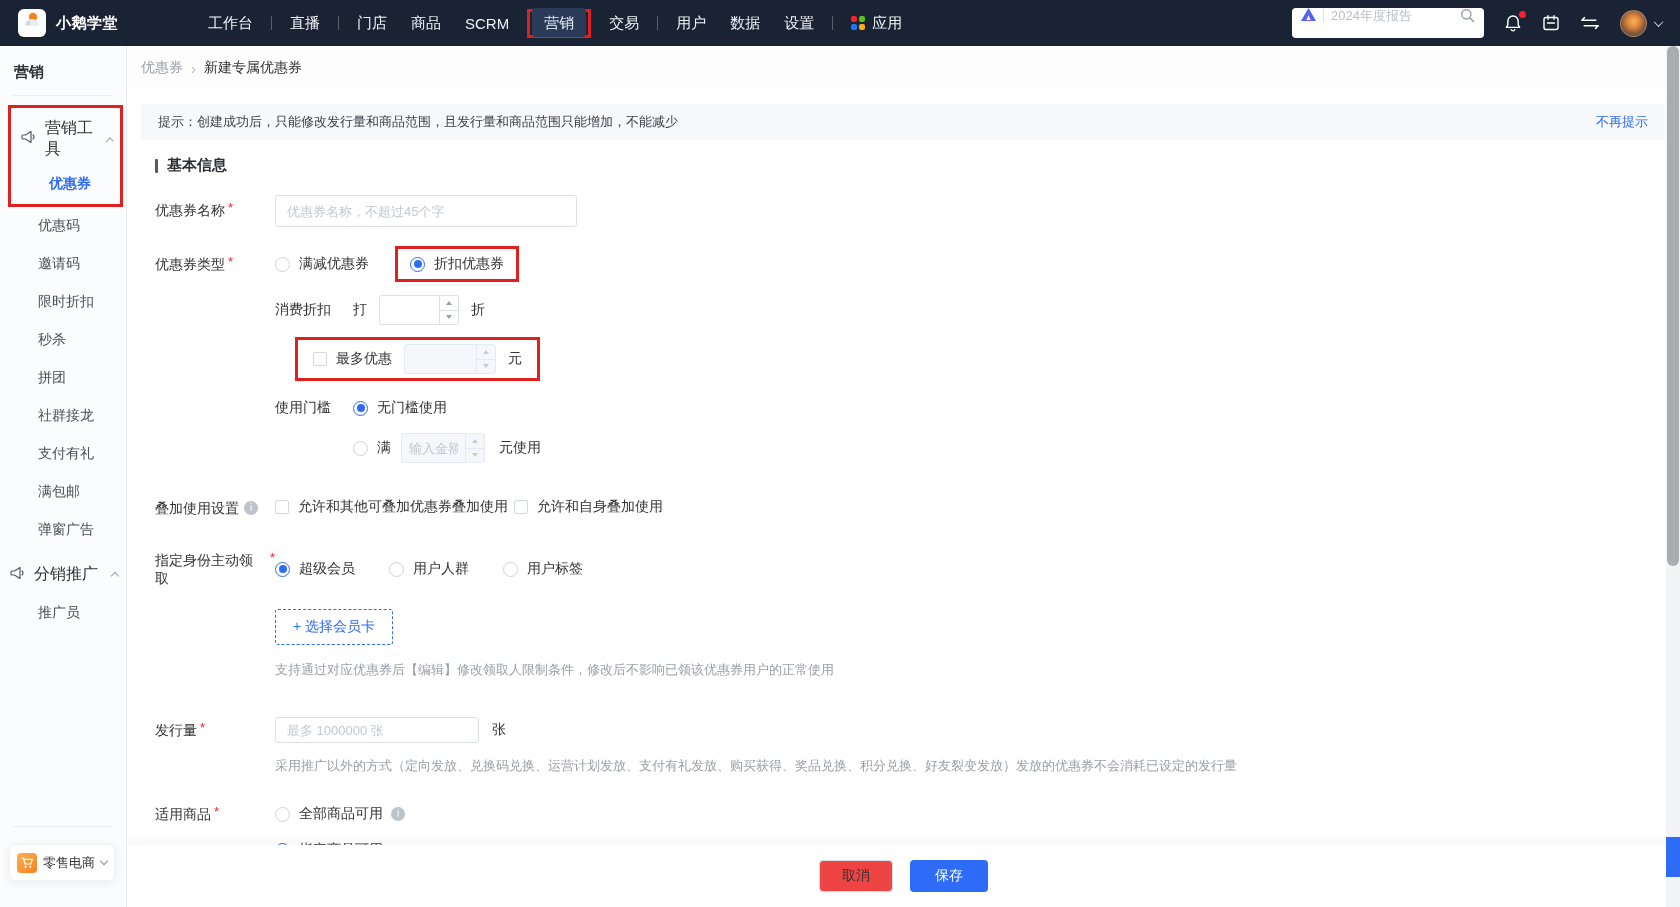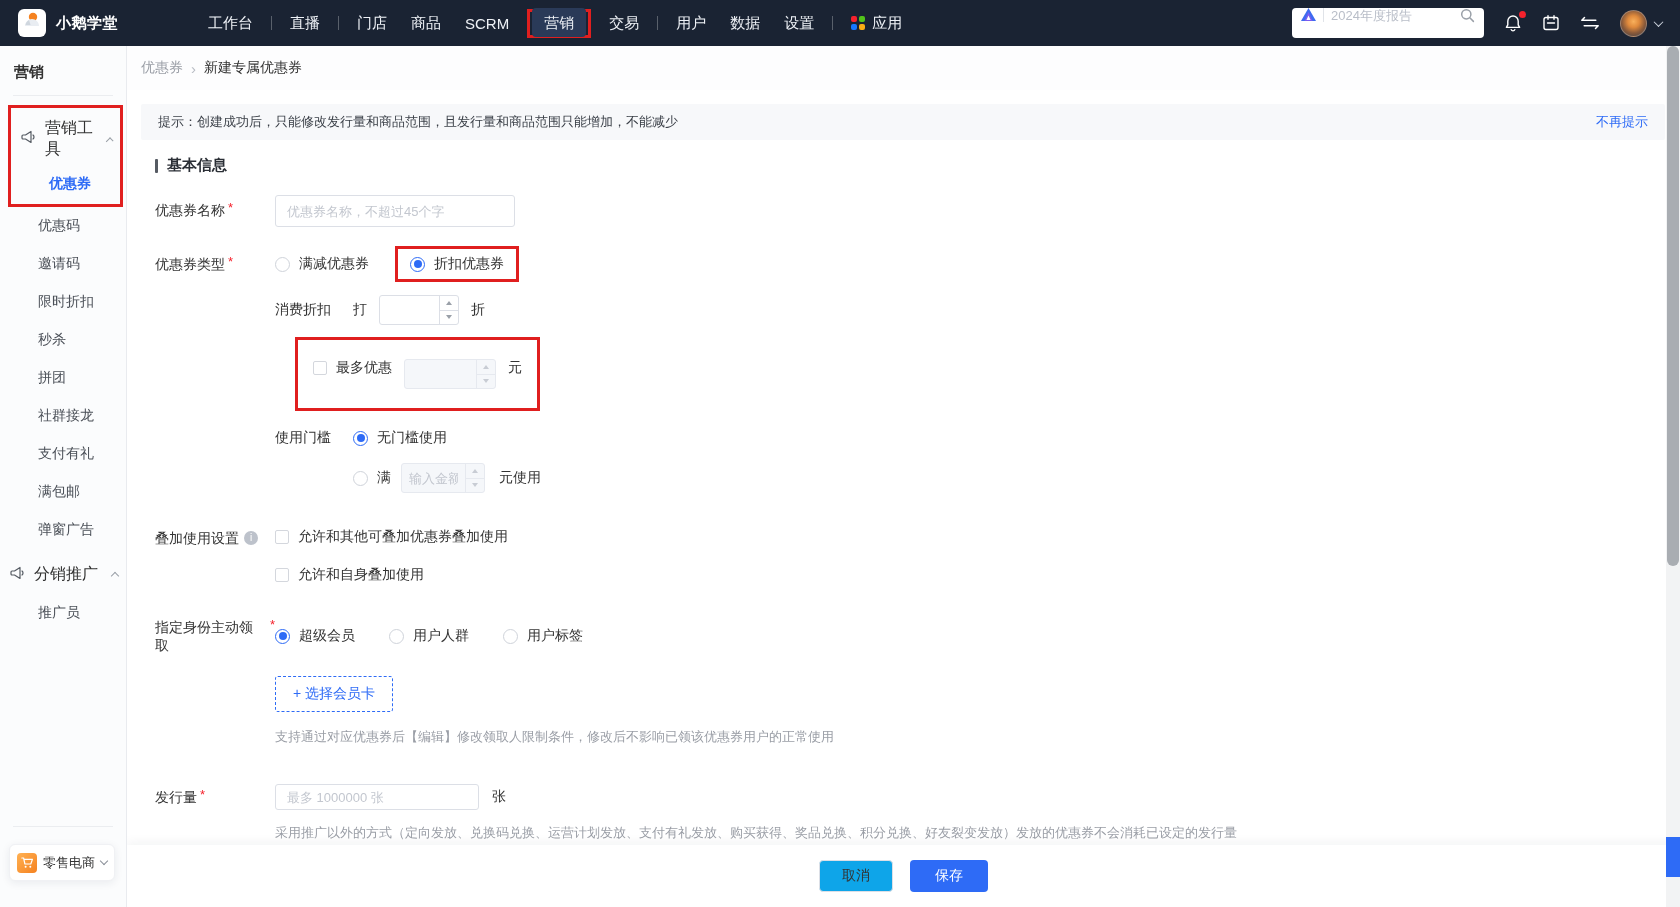--- a/index.html
+++ b/index.html
@@ -55,21 +55,21 @@
 
   .form { padding:16px 0 0 28px; }
   .section-title { display:flex; align-items:center; gap:9px; font-size:15px; font-weight:700; color:#2b2f36; }
   .section-bar { width:3px; height:14px; background:#565b63; border-radius:1px; }
 
   .frow { display:flex; align-items:flex-start; }
   .flabel { width:120px; flex:none; font-size:14px; color:#333; padding-top:6px; line-height:18px; display:flex; align-items:flex-start; gap:3px; }
   .req { color:#f5222d; font-size:13px; margin-top:-2px; }
   .fctrl { display:flex; align-items:center; }
 
-  .text-input { width:240px; height:32px; border:1px solid #dcdfe6; border-radius:3px; padding:0 11px; font-size:13px; color:#333; outline:none; font-family:inherit; background:#fff; }
+  .text-input { width:302px; height:32px; border:1px solid #dcdfe6; border-radius:3px; padding:0 11px; font-size:13px; color:#333; outline:none; font-family:inherit; background:#fff; }
   .text-input::placeholder { color:#c3c7cf; }
 
   .radio-opt { display:inline-flex; align-items:center; gap:9px; font-size:14px; color:#333; cursor:pointer; }
   .radio { width:15px; height:15px; border-radius:50%; border:1px solid #cfd3da; background:#fff; position:relative; flex:none; }
   .radio.sel { border:1.5px solid #2e6bf6; }
   .radio.sel::after { content:""; position:absolute; inset:2.5px; border-radius:50%; background:#2e6bf6; }
   .checkbox { width:14px; height:14px; border:1px solid #d4d7dd; border-radius:2px; background:#fff; flex:none; }
 
   .numbox { width:80px; height:30px; border:1px solid #dcdfe6; border-radius:3px; background:#fff; display:flex; overflow:hidden; }
   .numbox input { border:none; outline:none; width:100%; min-width:0; padding:0 7px; font-size:13px; color:#333; background:transparent; font-family:inherit; }
@@ -82,35 +82,35 @@
   .numbox.disabled { background:#f5f7fa; border-color:#e6e9ef; }
   .numbox.disabled .spin { border-left-color:#e6e9ef; }
   .numbox.disabled .spin-cell + .spin-cell { border-top-color:#e6e9ef; }
   .numbox.disabled .tri-up { border-bottom-color:#c8ccd4; }
   .numbox.disabled .tri-down { border-top-color:#c8ccd4; }
 
   .sub-grid { margin-left:0; }
   .sub-row { display:flex; align-items:center; font-size:14px; color:#333; }
   .sub-label { width:56px; flex:none; }
 
-  .redbox-inline { display:inline-flex; align-items:flex-start; border:3px solid #e01f1f; padding:19px 15px; }
+  .redbox-inline { display:inline-flex; align-items:center; border:3px solid #e01f1f; padding:4px 15px; }
   .redbox-type { display:inline-flex; align-items:center; border:3px solid #e01f1f; padding:6px 12px; margin:-9px 0; }
 
   .info-i { width:14px; height:14px; border-radius:50%; background:#bdc2cb; color:#fff; font-size:10px; line-height:14px; text-align:center; font-style:normal; flex:none; }
 
-  .stack-col { display:flex; flex-direction:column; gap:20px; padding-top:5px; }
+  .stack-col { display:flex; flex-direction:row; gap:6px; padding-top:5px; }
   .chk-opt { display:inline-flex; align-items:center; gap:9px; font-size:14px; color:#333; cursor:pointer; }
 
   .dashed-btn { display:inline-flex; align-items:center; padding:8px 17px; border:1px dashed #2e6bf6; border-radius:3px; color:#2e6bf6; font-size:14px; background:#fff; cursor:pointer; }
   .help-text { font-size:13px; color:#9a9ea6; }
   .unit { font-size:14px; color:#333; margin-left:13px; }
 
   .footer-bar { position:absolute; left:0; right:0; bottom:0; height:62px; background:#fff; box-shadow:0 -3px 10px rgba(20,30,50,.05); display:flex; align-items:center; justify-content:center; gap:17px; z-index:20; }
   .btn { height:32px; border-radius:4px; font-size:14px; display:flex; align-items:center; justify-content:center; cursor:pointer; font-family:inherit; }
-  .btn-cancel { width:74px; background:#0ea5e9; border:1px solid #dcdfe6; color:#333; }
+  .btn-cancel { width:74px; background:#ef4444; border:1px solid #dcdfe6; color:#333; }
   .btn-save { width:78px; background:#2e6bf6; border:none; color:#fff; }
 
   
   .scroll-track { position:absolute; right:0; top:46px; width:14px; height:861px; background:#f2f3f4; z-index:40; }
   .scroll-thumb { position:absolute; top:0; left:1px; width:12px; height:520px; background:#a9adb2; border-radius:6px; }
   .float-widget { position:absolute; right:0; bottom:30px; width:14px; height:40px; background:#2e6bf6; z-index:41; }
 </style>
 </head>
 <body>
 

